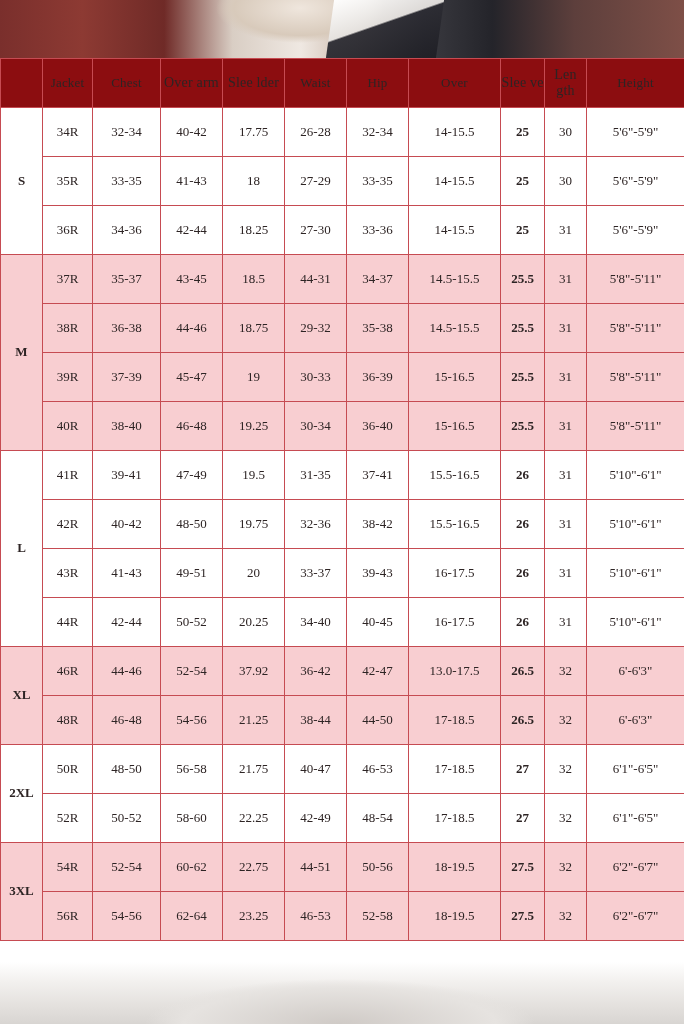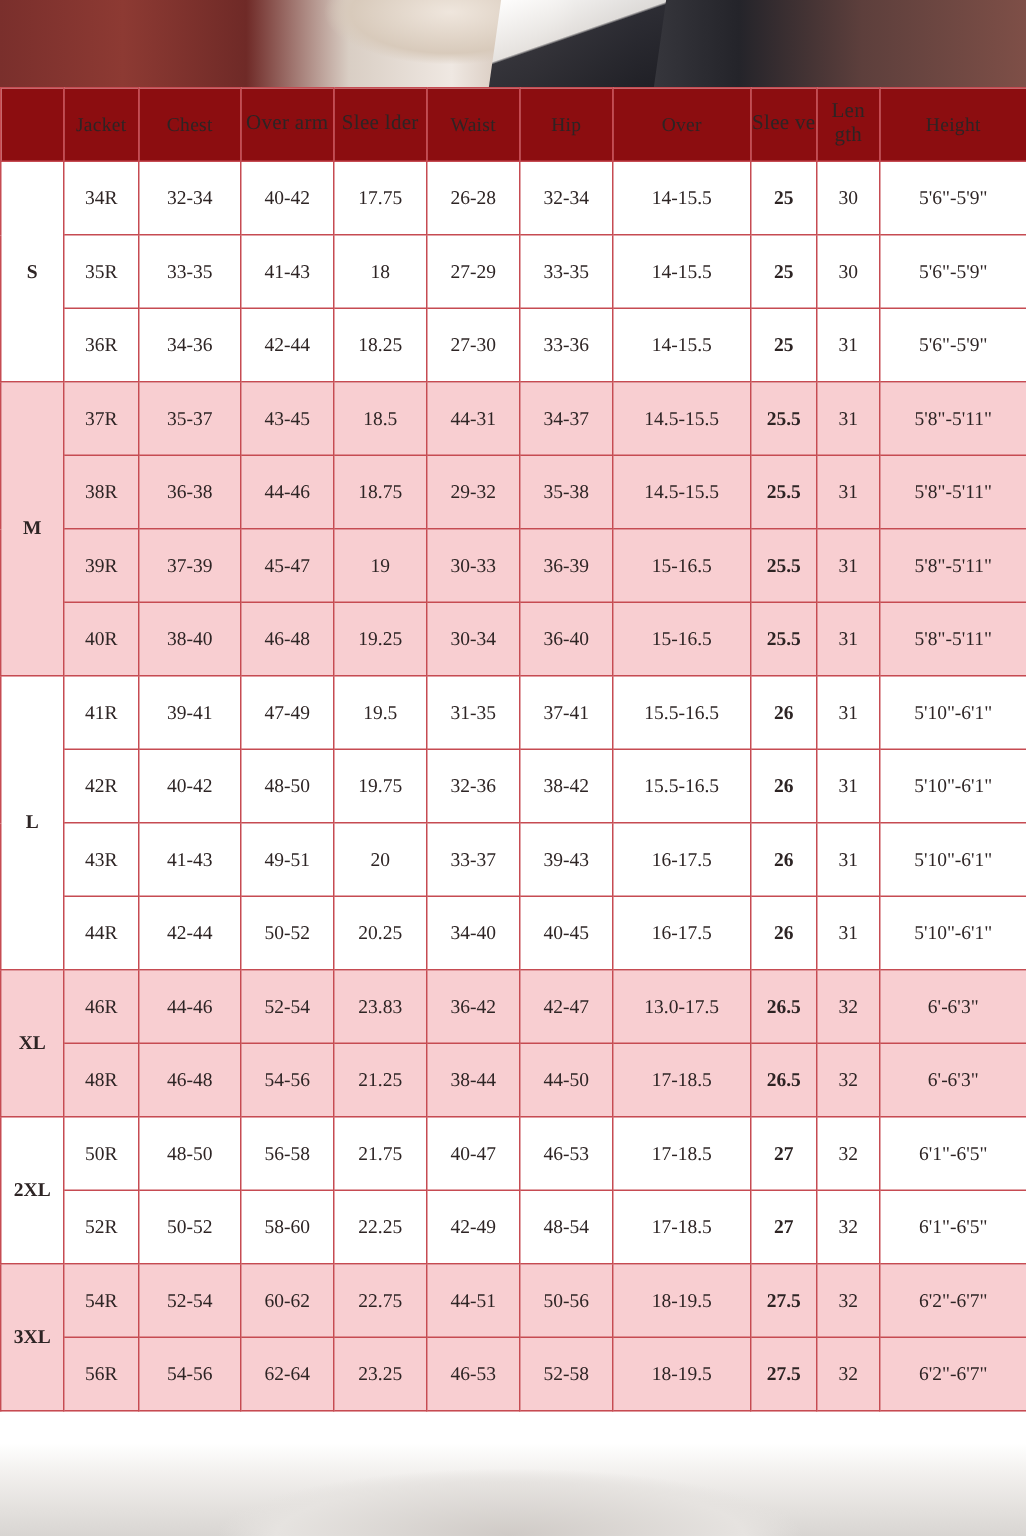--- a/index.html
+++ b/index.html
@@ -294,21 +294,21 @@
             <td>16-17.5</td>
             <td class="sleeve">26</td>
             <td>31</td>
             <td>5'10"-6'1"</td>
           </tr>
           <tr class="band-pink">
             <td class="grp" rowspan="2">XL</td>
             <td class="size">46R</td>
             <td>44-46</td>
             <td>52-54</td>
-            <td>23.83</td>
+            <td>37.92</td>
             <td>36-42</td>
             <td>42-47</td>
             <td>13.0-17.5</td>
             <td class="sleeve">26.5</td>
             <td>32</td>
             <td>6'-6'3"</td>
           </tr>
           <tr class="band-pink">
             <td class="size">48R</td>
             <td>46-48</td>

